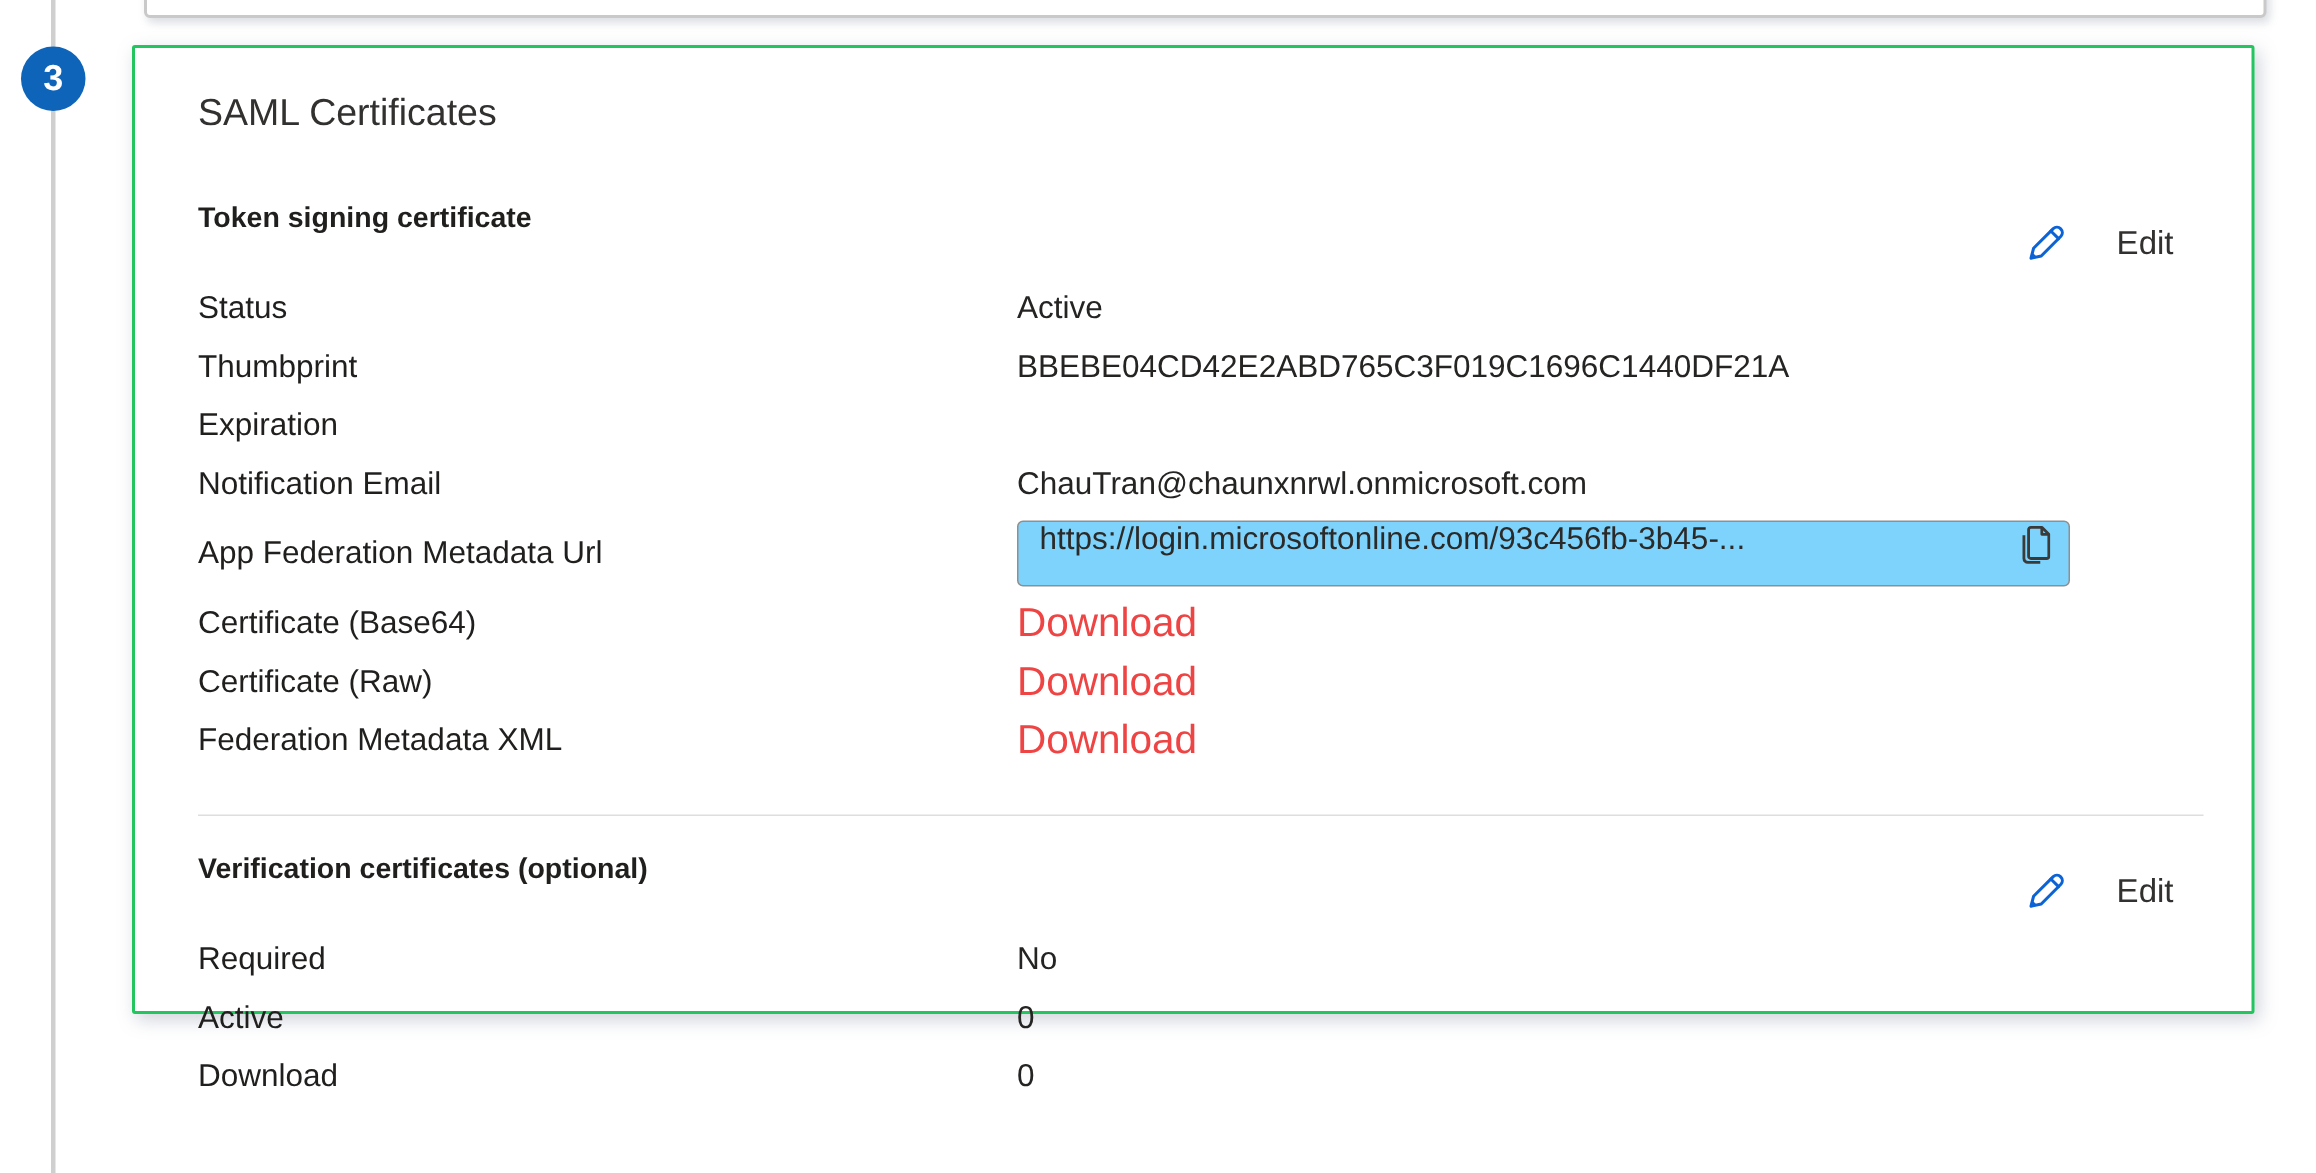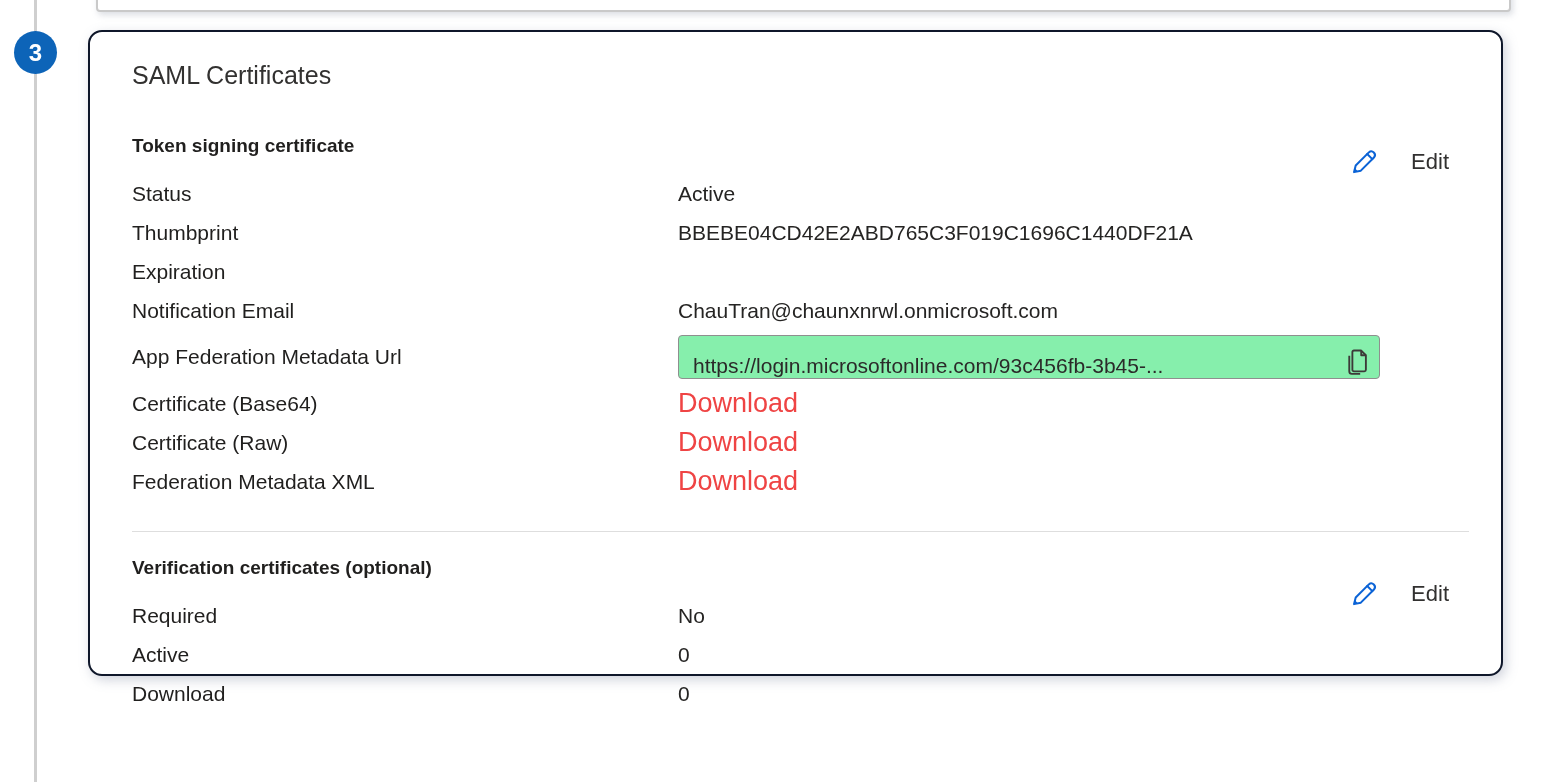--- a/index.html
+++ b/index.html
@@ -44,63 +44,63 @@
     box-shadow: 2px 3px 6px rgba(125, 135, 155, 0.28);
   }
 
   
   .card {
     position: absolute;
     left: 88px; top: 30px;
     width: 1415px; height: 646px;
     box-sizing: border-box;
     background: #ffffff;
-    border: 2px solid #0f172a;
-    border-radius: 14px;
+    border: 2px solid #22c55e;
+    border-radius: 2px;
     box-shadow: 3px 4px 12px rgba(120, 130, 155, 0.35);
     padding: 28px 32px 0 42px;
   }
 
   .card-title {
     font-size: 25px;
     line-height: 30px;
     color: #323130;
     font-weight: 400;
   }
 
   .section-heading {
     margin-top: 42px;
     font-size: 19px;
     line-height: 28px;
     font-weight: 700;
     color: #201f1e;
   }
   .section-heading.second { margin-top: 22px; }
 
-  .rows { margin-top: 14px; }
+  .rows { margin-top: 26px; }
   .row {
     display: grid;
     grid-template-columns: 546px 1fr;
     align-items: center;
     height: 39px;
     font-size: 21px;
   }
   .row .label { color: #201f1e; }
   .row .value { color: #252423; }
 
   .url-row { height: 54px; }
   .url-box {
     width: 702px;
     height: 44px;
     box-sizing: border-box;
-    background: #86efac;
+    background: #7dd3fc;
     border: 1.5px solid #8f8f8f;
     border-radius: 4px;
     display: flex;
-    align-items: flex-end;
+    align-items: flex-start;
     padding: 0 10px 0 14px;
     cursor: default;
   }
   .url-text {
     flex: 1;
     font-size: 21px;
     color: #2b2a29;
     white-space: nowrap;
     overflow: hidden;
   }

